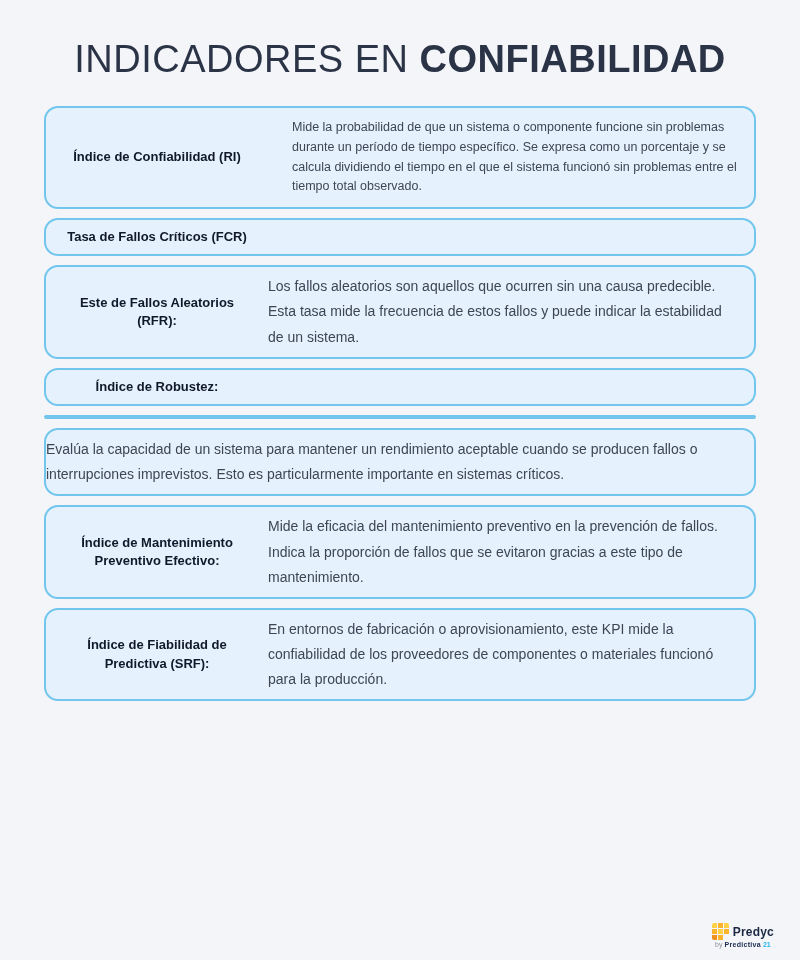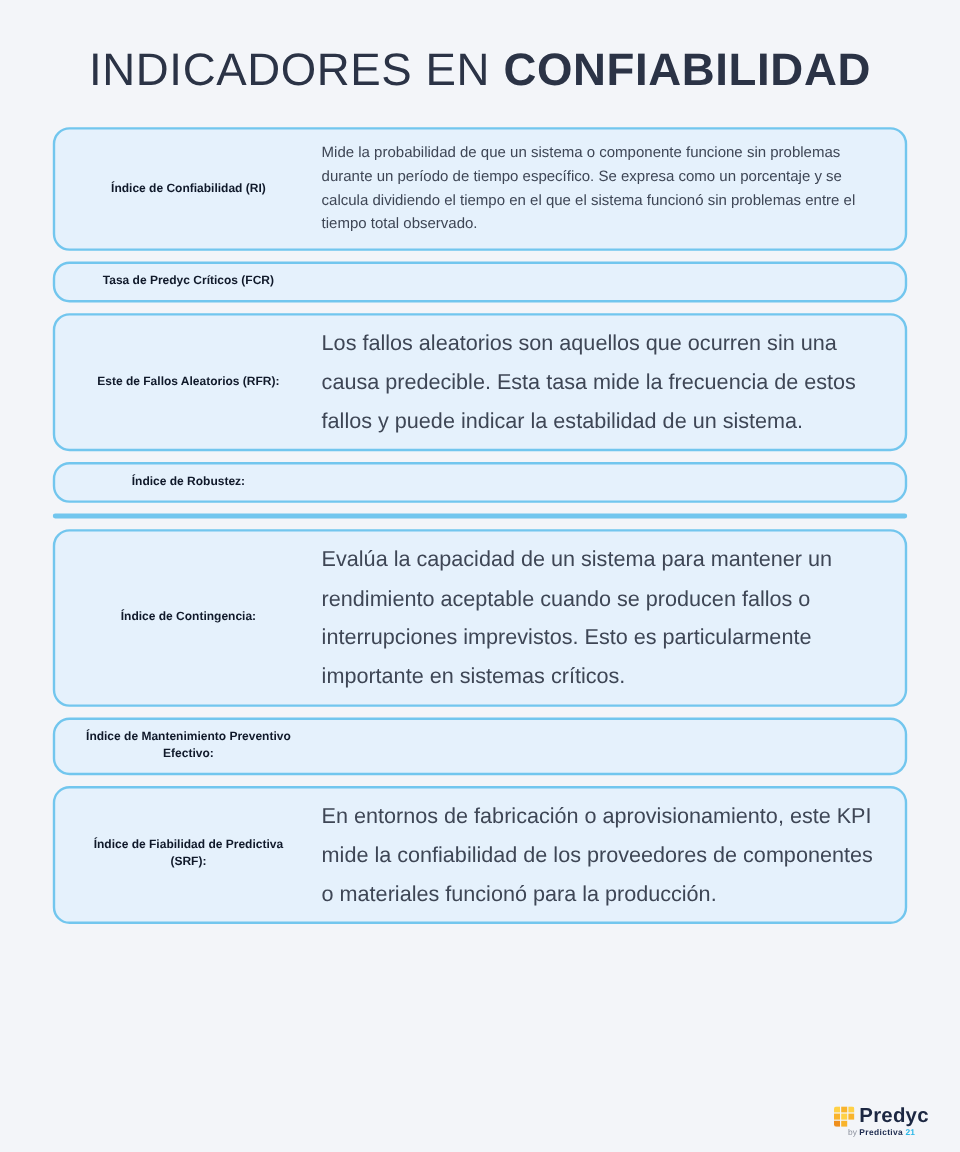--- a/index.html
+++ b/index.html
@@ -40,43 +40,43 @@
     overflow: hidden;
   }
   .card-title-col {
     flex: 0 0 222px;
     display: flex;
     align-items: center;
     justify-content: center;
     padding: 8px 18px;
   }
   .card-title {
-    font-size: 10px;
+    font-size: 13px;
     font-weight: 700;
     color: #10192a;
     text-align: center;
     line-height: 1.4;
   }
   .card-desc-col {
     flex: 1 1 auto;
     display: flex;
     align-items: center;
     padding: 7px 16px 7px 0;
   }
   .card-desc {
-    font-size: 18px;
+    font-size: 14px;
     line-height: 1.8;
     color: #3e4655;
   }
   
   .card:nth-child(-n+2) .card-desc {
     font-size: 12.5px;
     line-height: 1.58;
   }
-  .card:nth-child(-n+2) .card-desc-col { padding-top: 10px; padding-bottom: 10px; }
+  .card:nth-child(-n+2) .card-desc-col { padding-top: 10px; padding-bottom: 10px; margin-left: 24px; }
   .footer {
     position: absolute;
     right: 26px; bottom: 12px;
     display: flex;
     flex-direction: column;
     align-items: center;
   }
   .logo-row {
     display: flex;
     align-items: center;
@@ -89,21 +89,21 @@
     gap: 1px;
     border-radius: 2px;
     overflow: hidden;
   }
   .logo-mark span { width: 5px; height: 5px; }
   .logo-mark .c0 { background: #ffd147; }
   .logo-mark .c1 { background: #f9b42c; }
   .logo-mark .c2 { background: #ef8f1d; }
   .logo-mark .c3 { background: transparent; }
   .logo-text {
-    font-size: 17px;
+    font-size: 12px;
     font-weight: 700;
     color: #1c2742;
     letter-spacing: 0.2px;
   }
   .logo-sub {
     font-size: 7px;
     margin-top: 1px;
     color: #8a8f9c;
     display: flex;
     gap: 2px;
@@ -125,21 +125,21 @@
       <div class="card-title-col">
         <div class="card-title">Índice de Confiabilidad (RI)</div>
       </div>
       <div class="card-desc-col">
         <p class="card-desc">Mide la probabilidad de que un sistema o componente funcione sin problemas durante un período de tiempo específico. Se expresa como un porcentaje y se calcula dividiendo el tiempo en el que el sistema funcionó sin problemas entre el tiempo total observado.</p>
       </div>
     </div>
 
     <div class="card">
       <div class="card-title-col">
-        <div class="card-title">Tasa de Predyc Críticos (FCR)</div>
+        <div class="card-title">Tasa de Fallos Críticos (FCR)</div>
       </div>
     </div>
 
     <div class="card">
       <div class="card-title-col">
         <div class="card-title">Este de Fallos Aleatorios (RFR):</div>
       </div>
       <div class="card-desc-col">
         <p class="card-desc">Los fallos aleatorios son aquellos que ocurren sin una causa predecible. Esta tasa mide la frecuencia de estos fallos y puede indicar la estabilidad de un sistema.</p>
       </div>
@@ -148,31 +148,31 @@
     <div class="card">
       <div class="card-title-col">
         <div class="card-title">Índice de Robustez:</div>
       </div>
     </div>
 
     <div class="card">
     </div>
 
     <div class="card">
-      <div class="card-title-col">
-        <div class="card-title">Índice de Contingencia:</div>
-      </div>
       <div class="card-desc-col">
         <p class="card-desc">Evalúa la capacidad de un sistema para mantener un rendimiento aceptable cuando se producen fallos o interrupciones imprevistos. Esto es particularmente importante en sistemas críticos.</p>
       </div>
     </div>
 
     <div class="card">
       <div class="card-title-col">
         <div class="card-title">Índice de Mantenimiento Preventivo Efectivo:</div>
+      </div>
+      <div class="card-desc-col">
+        <p class="card-desc">Mide la eficacia del mantenimiento preventivo en la prevención de fallos. Indica la proporción de fallos que se evitaron gracias a este tipo de mantenimiento.</p>
       </div>
     </div>
 
     <div class="card">
       <div class="card-title-col">
         <div class="card-title">Índice de Fiabilidad de Predictiva (SRF):</div>
       </div>
       <div class="card-desc-col">
         <p class="card-desc">En entornos de fabricación o aprovisionamiento, este KPI mide la confiabilidad de los proveedores de componentes o materiales funcionó para la producción.</p>
       </div>

